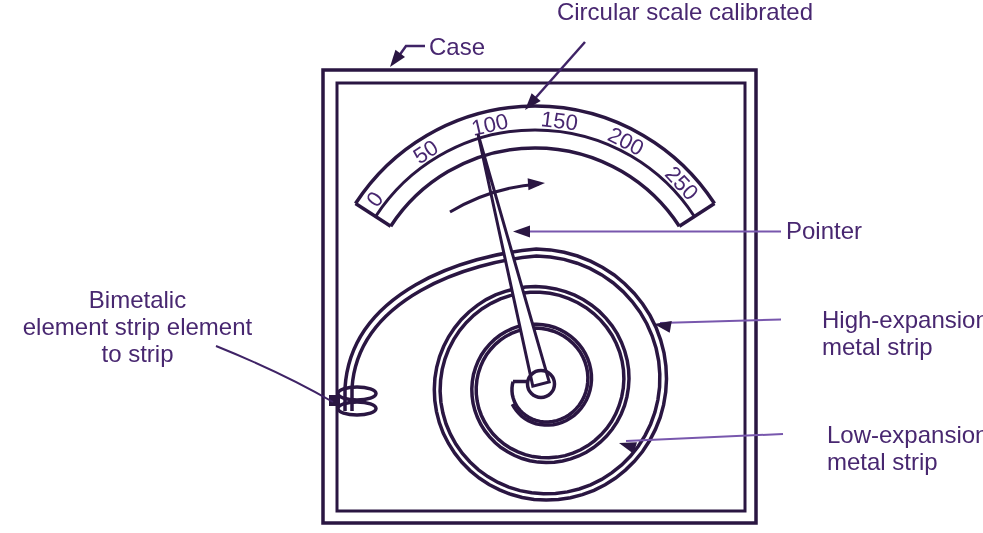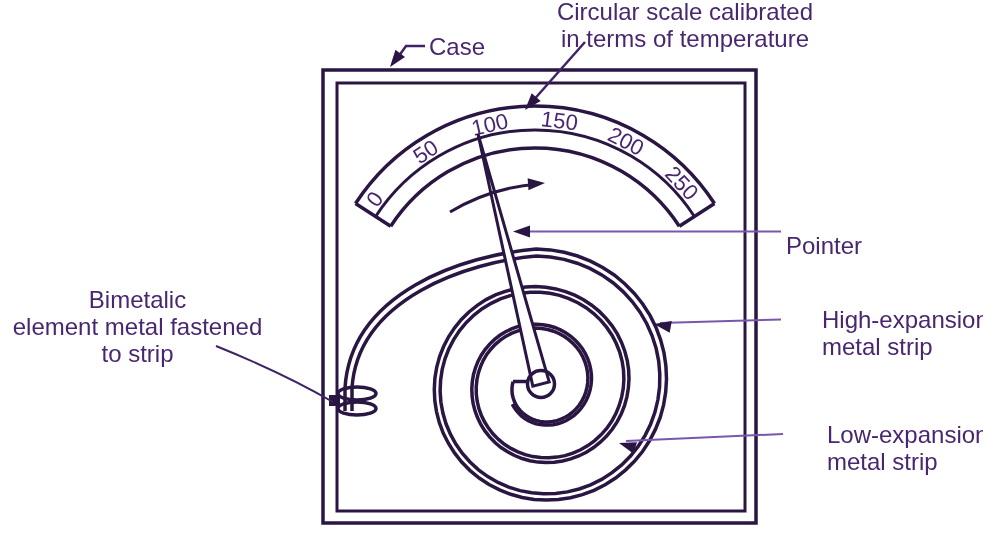--- a/index.html
+++ b/index.html
@@ -81,36 +81,35 @@
     <path d="M0 0 L17 -6 L17 6 Z" class="arrow" transform="translate(654,324) rotate(10)"></path>
 
     <path d="M 783 434 L 626 441" stroke="#7857ad" stroke-width="2"></path>
     <path d="M0 0 L17 -6 L17 6 Z" class="arrow" transform="translate(619,443) rotate(17)"></path>
 
     <path d="M 216 346 Q 283 373 333 402" stroke="#3f2366" stroke-width="2" fill="none"></path>
   </svg>
 
   <div class="lbl center" style="left:520px;top:-2px;width:330px;">
     <span>Circular scale calibrated</span><br>
-    <span>in terms of temperature</span>
   </div>
 
   <div class="lbl" style="left:429px;top:33px;">Case</div>
 
-  <div class="lbl" style="left:786px;top:232px;">Pointer</div>
+  <div class="lbl" style="left:786px;top:217px;">Pointer</div>
 
   <div class="lbl" style="left:822px;top:306px;">
     <span>High-expansion</span><br>
     <span>metal strip</span>
   </div>
 
   <div class="lbl" style="left:827px;top:421px;">
     <span>Low-expansion</span><br>
     <span>metal strip</span>
   </div>
 
   <div class="lbl center" style="left:0px;top:286px;width:275px;">
     <span>Bimetalic</span><br>
-    <span>element metal fastened</span><br>
+    <span>element strip element</span><br>
     <span>to strip</span>
   </div>
 
 </div>
 
 </body></html>

